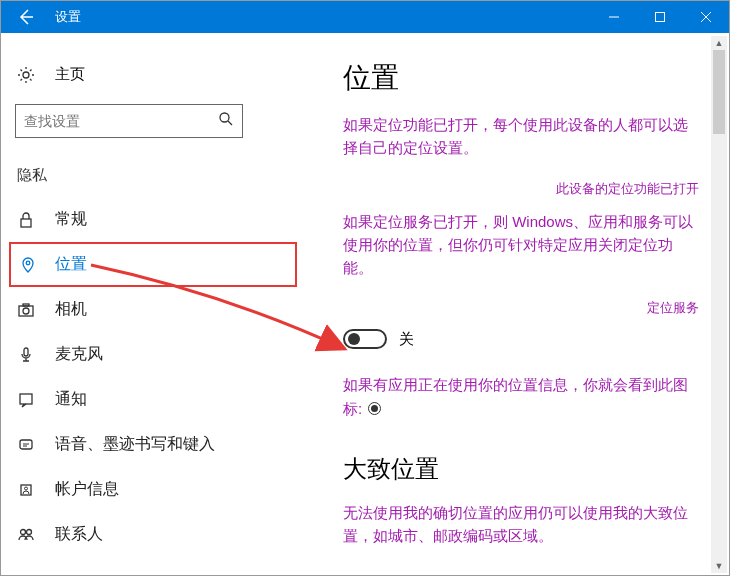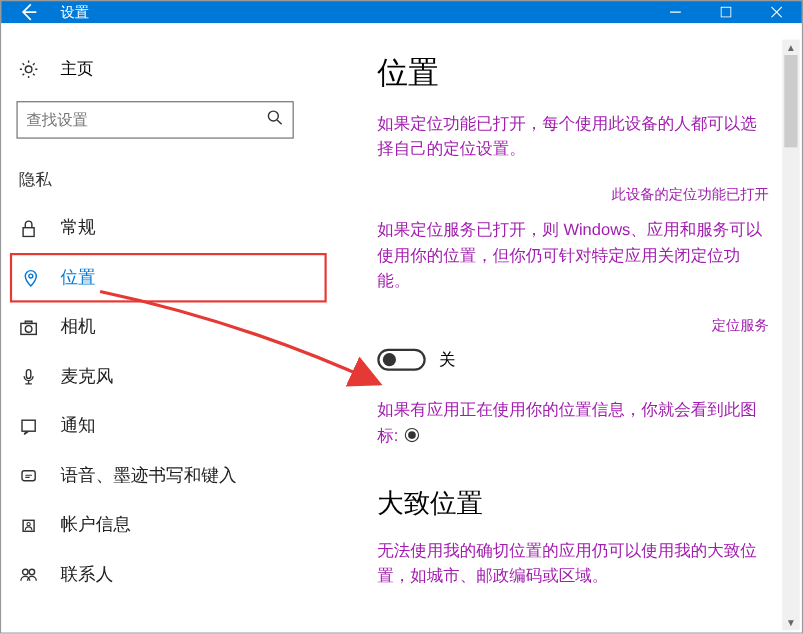--- a/index.html
+++ b/index.html
@@ -1,28 +1,28 @@
 <!DOCTYPE html>
 <html><head>
   <meta charset="utf-8">
   <style>
     * { margin: 0; padding: 0; box-sizing: border-box; font-family: "Microsoft YaHei", "Segoe UI", sans-serif; }
     body { width: 730px; height: 576px; background: #fff; border: 1px solid #999; overflow: hidden; position: relative; }
     
-    .titlebar { height: 20px; background: #0078d7; display: flex; align-items: center; color: #fff; }
+    .titlebar { height: 32px; background: #0078d7; display: flex; align-items: center; color: #fff; }
     .back-btn { width: 50px; height: 32px; display: flex; align-items: center; justify-content: center; cursor: pointer; }
     .title-text { font-size: 13px; padding-left: 4px; }
     .win-controls { margin-left: auto; display: flex; }
     .win-btn { width: 46px; height: 32px; display: flex; align-items: center; justify-content: center; cursor: pointer; }
     
     .content { display: flex; height: calc(100% - 32px); }
     
     .sidebar { width: 310px; padding-top: 22px; flex-shrink: 0; }
     .home-link { display: flex; align-items: center; padding: 10px 16px; font-size: 15px; cursor: pointer; gap: 20px; }
-    .search-box { margin: 10px 14px 18px 14px; border: 1px solid #666; height: 34px; display: flex; align-items: center; padding: 0 8px; width: 252px; }
+    .search-box { margin: 10px 14px 18px 14px; border: 1px solid #666; height: 34px; display: flex; align-items: center; padding: 0 8px; width: 228px; }
     .search-box input { border: none; outline: none; width: 100%; font-size: 14px; background: transparent; }
     .search-icon { color: #333; }
     .category { padding: 10px 16px 12px; font-size: 15px; color: #333; }
     .nav-item { display: flex; align-items: center; padding: 12px 16px; font-size: 16px; cursor: pointer; gap: 20px; color: #222; }
     .nav-selected { border: 2px solid #e53935; margin: 0 14px 0 8px; padding: 10px 8px; color: #0078d7; gap: 18px; }
     .nav-icon { width: 18px; height: 18px; display: flex; align-items: center; justify-content: center; flex-shrink: 0; }
     
     .main { flex: 1; padding: 26px 30px 0 32px; overflow: hidden; }
     .page-title { font-size: 28px; font-weight: 300; margin-bottom: 16px; }
     .para { font-size: 15px; line-height: 1.55; color: #a21caf; margin-bottom: 20px; }

